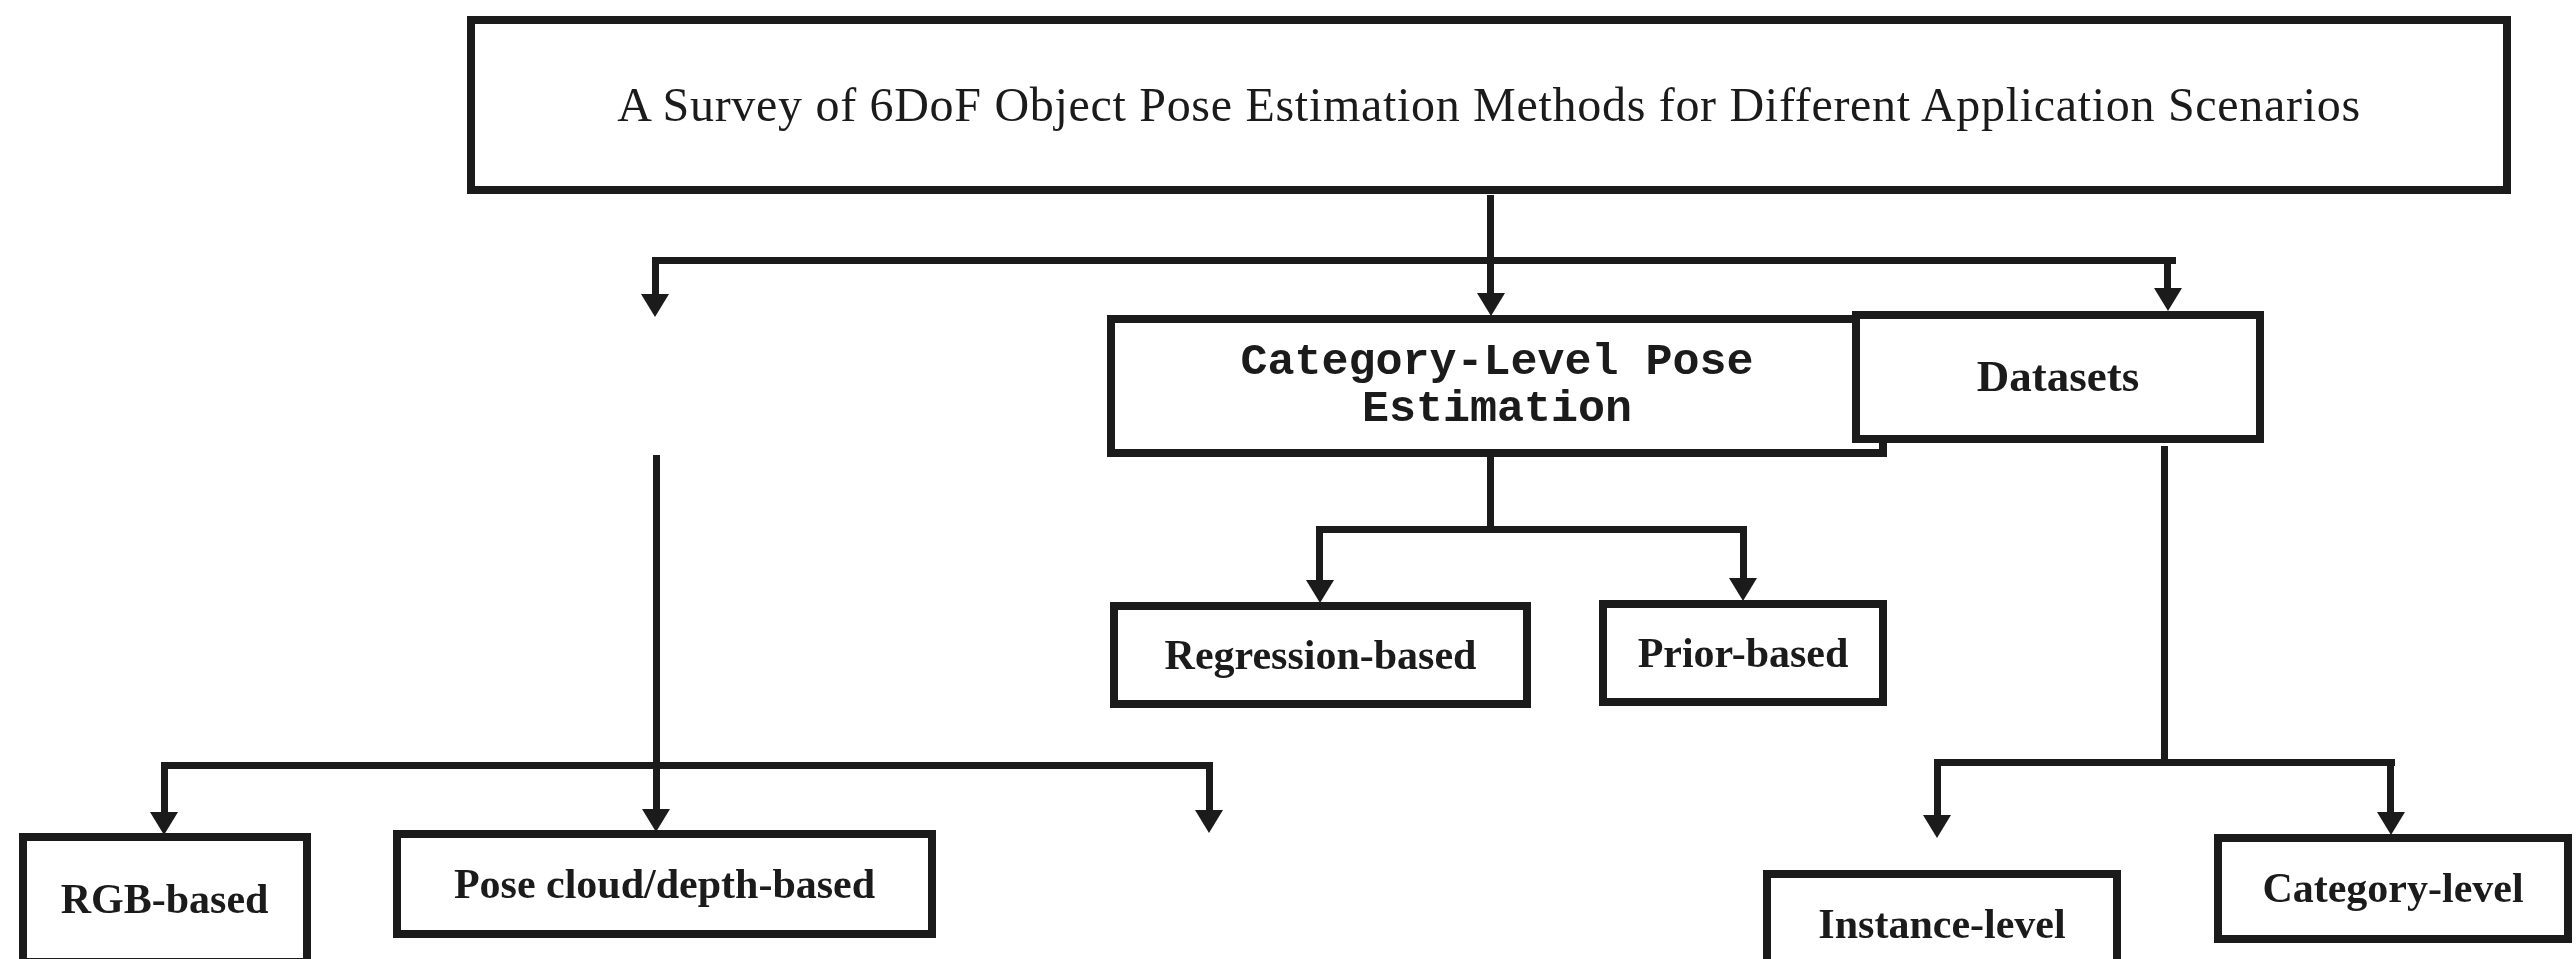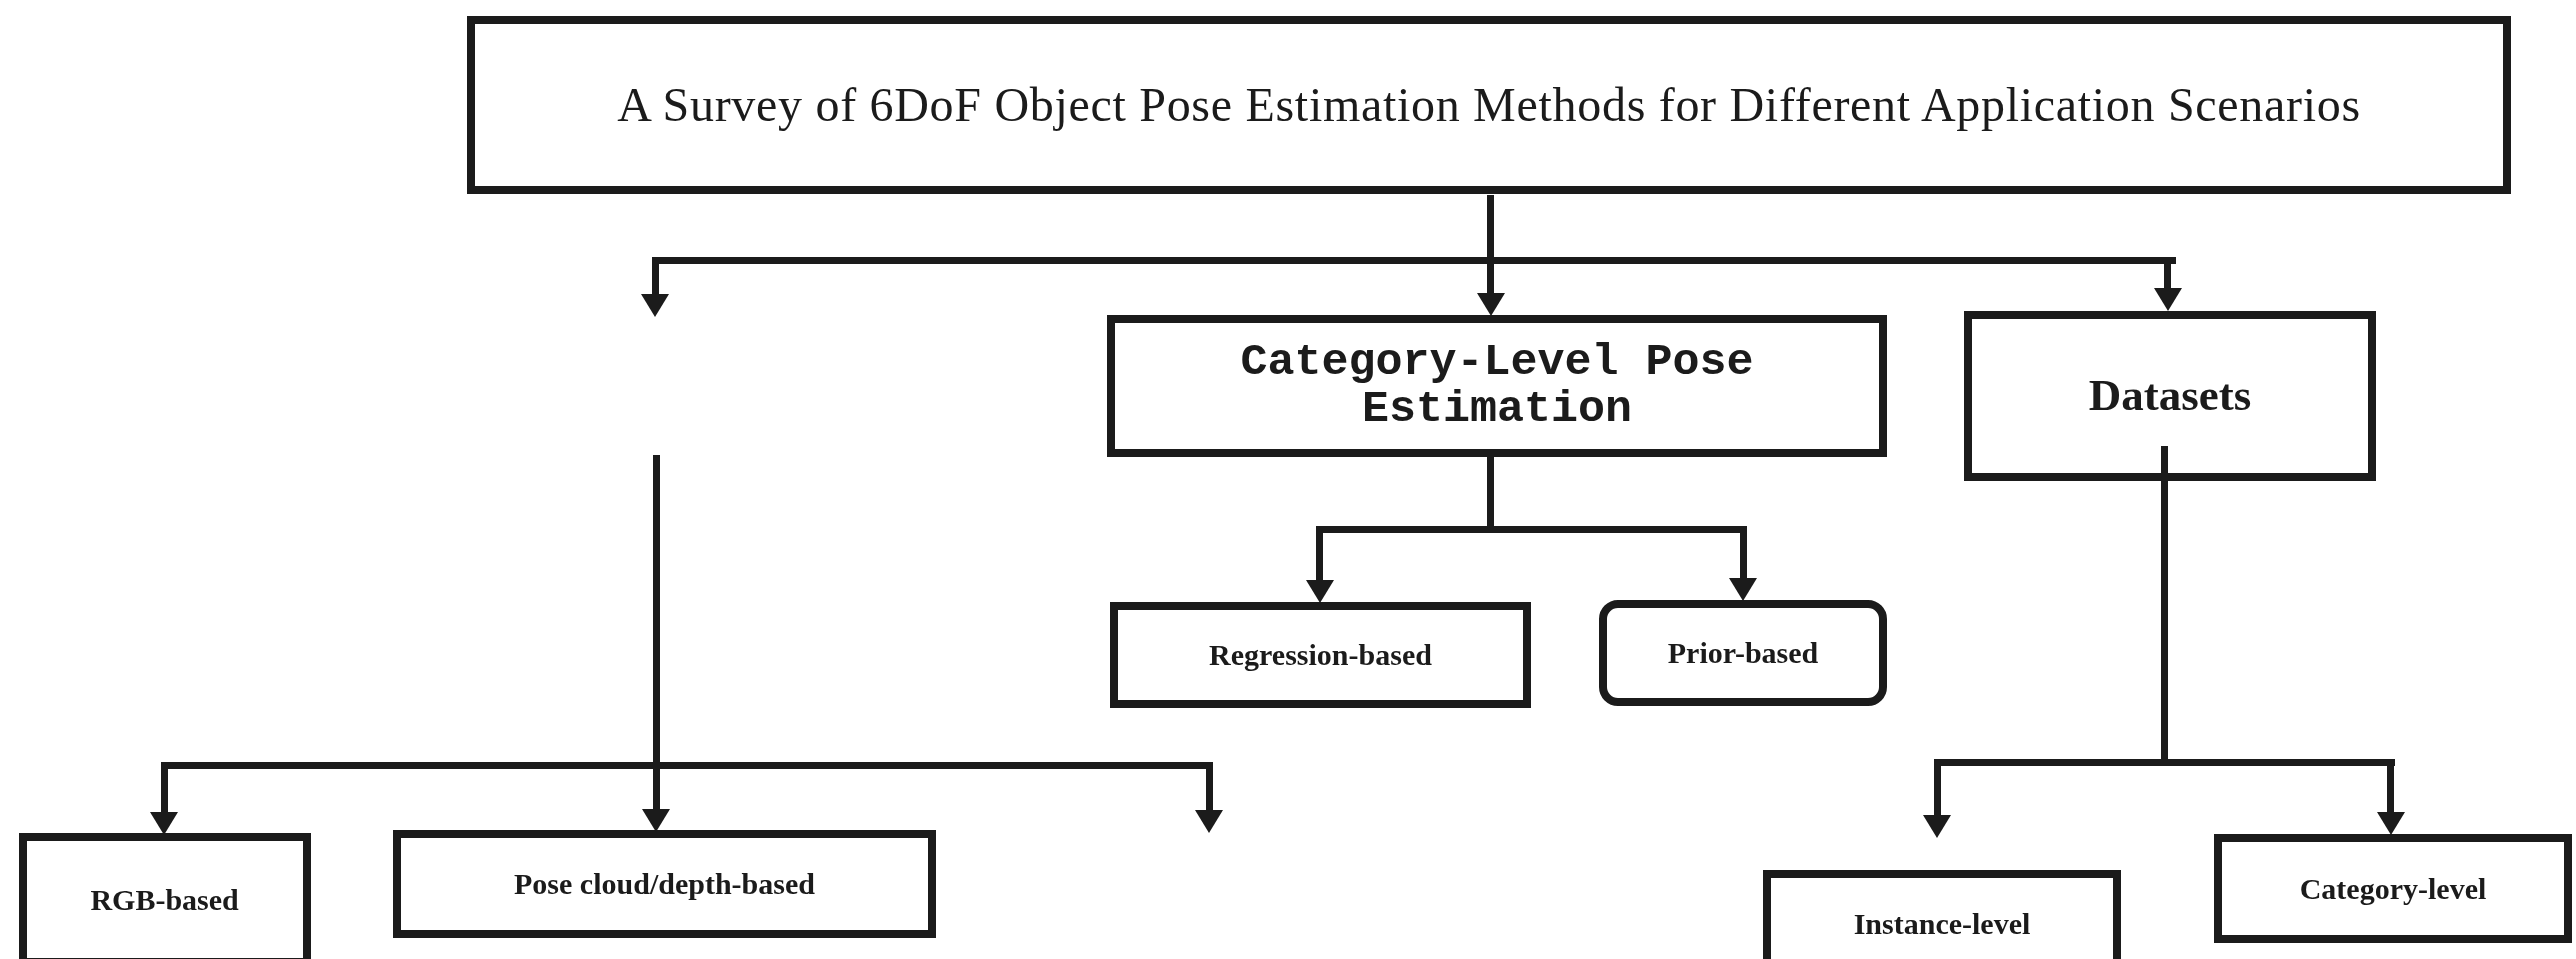--- a/index.html
+++ b/index.html
@@ -35,21 +35,21 @@
   .node-root{
     font-size:48px;
     font-weight:400;
     letter-spacing:0.7px;
   }
   .node-branch{
     font-size:45px;
     font-weight:700;
   }
   .node-leaf{
-    font-size:30px;
+    font-size:42px;
     font-weight:700;
   }
   .line{
     position:absolute;
     background:var(--ink);
   }
   .arrowhead{
     position:absolute;
     width:0;
     height:0;
@@ -65,38 +65,38 @@
 
   <div class="node node-root" style="left:467px;top:16.4px;width:2044px;height:178px;text-align:center;">
     <span>A Survey of 6DoF Object Pose Estimation Methods for Different Application Scenarios</span>
   </div>
 
 
   <div class="node node-branch" style="left:1107px;top:315px;width:780px;height:142px;font-family:Liberation Mono, monospace;">
     <span>Category-Level Pose Estimation</span>
   </div>
 
-  <div class="node node-branch" style="left:1964px;top:311px;width:412px;height:170px;text-align:right;">
+  <div class="node node-branch" style="left:1852px;top:311px;width:412px;height:132px;text-align:right;">
     <span>Datasets</span>
   </div>
 
   <div class="node node-leaf" style="left:18.6px;top:833px;width:292px;height:133px;">
     <span>RGB-based</span>
   </div>
 
   <div class="node node-leaf" style="left:393px;top:830px;width:543px;height:108px;">
     <span>Pose cloud/depth-based</span>
   </div>
 
 
   <div class="node node-leaf" style="left:1110px;top:602px;width:421px;height:106px;">
     <span>Regression-based</span>
   </div>
 
-  <div class="node node-leaf" style="left:1599px;top:600px;width:288px;height:106px;border-radius:19px;">
+  <div class="node node-leaf" style="left:1599px;top:600px;width:288px;height:106px;">
     <span>Prior-based</span>
   </div>
 
   <div class="node node-leaf" style="left:1763px;top:838px;width:358px;height:108px;margin-top:32px;">
     <span>Instance-level</span>
   </div>
 
   <div class="node node-leaf" style="left:2214px;top:834px;width:358px;height:109px;">
     <span>Category-level</span>
   </div>

